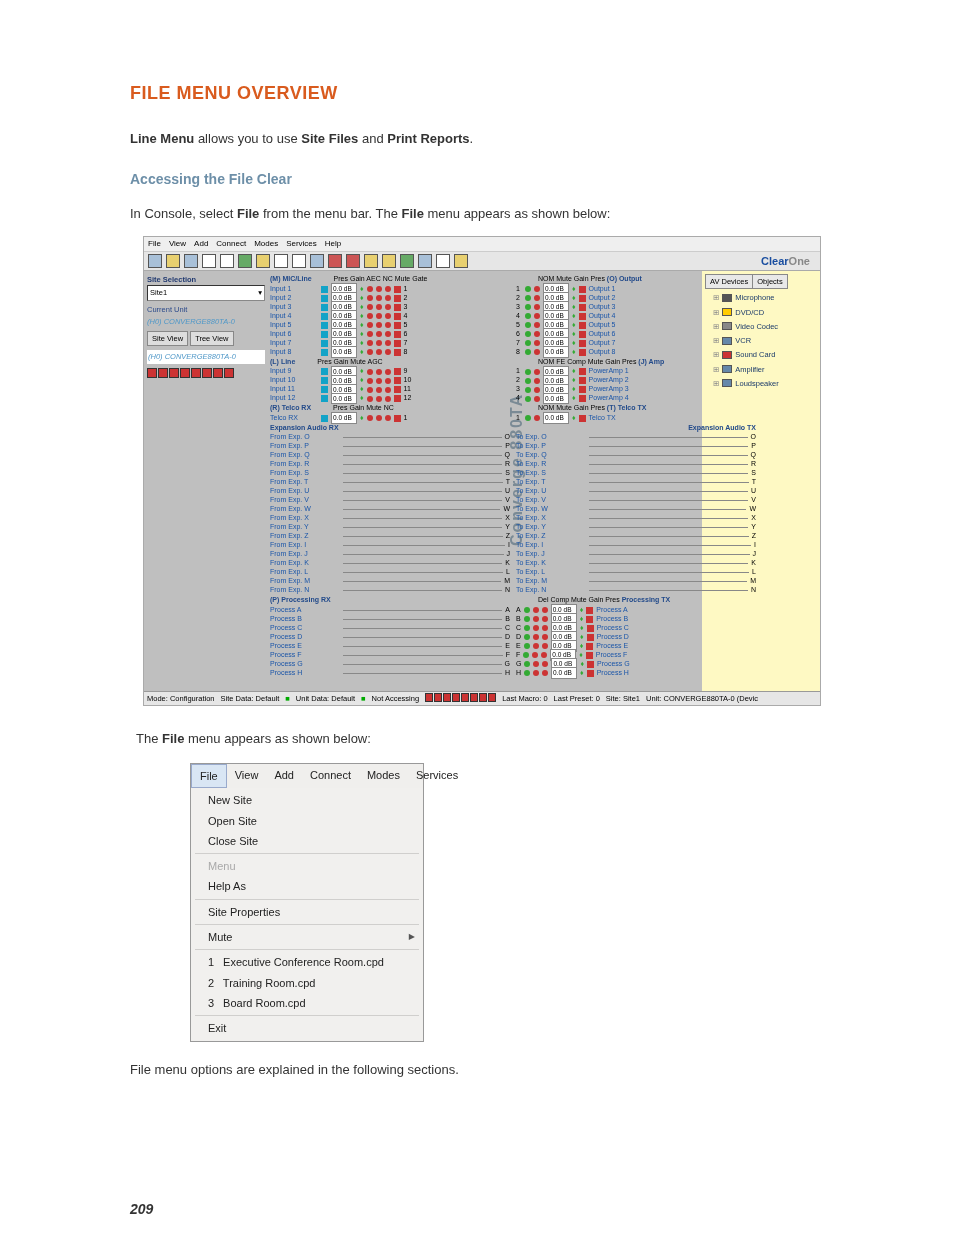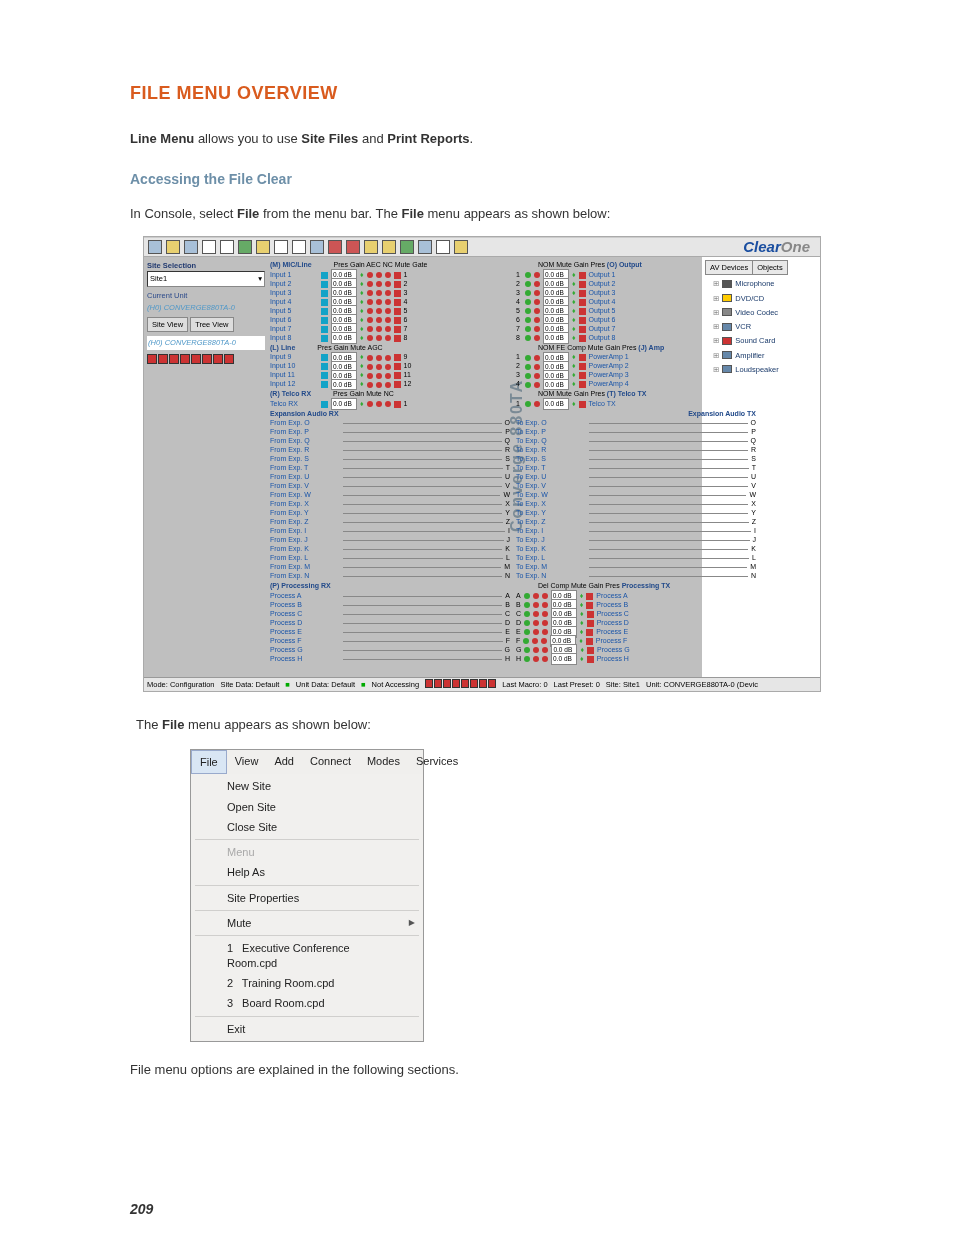--- a/index.html
+++ b/index.html
@@ -63,42 +63,42 @@
   .menubar span::first-letter { text-decoration: underline; }
   .toolbar {
     background: #e6e6e6; height: 18px; display: flex; align-items: center; padding: 0 4px; gap: 4px;
     border-top: 1px solid #ccc; border-bottom: 1px solid #aaa;
   }
   .ticon { width: 12px; height: 12px; background: #a8c0d8; border: 1px solid #555; }
   .ticon.y { background: #e8d070;}
   .ticon.r { background: #c55;}
   .ticon.g { background: #6a6;}
   .ticon.w { background: #fff;}
-  .brand { margin-left: auto; font-style: italic; font-weight: bold; color: #1a4ea0; font-size: 15px; padding-right: 6px;}
+  .brand { margin-left: auto; font-weight: bold; color: #1a4ea0; font-size: 11px; padding-right: 6px;}
   .brand .one { color: #888;}
   .tabbar {
     display: flex; background: #bfbfbf; font-size: 7.5px;
   }
   .tabbar .tab {
     background: #e2e2e2; border: 1px solid #888; padding: 1px 6px; margin-right: -1px;
   }
   .body { display: flex; background: #bfbfbf; }
   .left {
     width: 118px; background: #bfbfbf; padding: 3px; font-size: 7.5px;
   }
   .dropdown { background: #fff; border: 1px inset #888; padding: 1px 2px; display:flex; justify-content:space-between;}
   .lbl { color: #223a70; font-weight: bold; }
   .cur { color: #2c4a8a; margin: 3px 0 1px; }
   .cur2 { color: #5098c8; font-style: italic; margin-bottom: 4px;}
   .tabsLR { display:flex; gap:2px; margin: 4px 0;}
   .tabsLR .t { background:#ddd; border:1px solid #888; padding:1px 4px;}
   .led { display:flex; gap:1px; margin-top:4px;}
   .led span{ width:8px;height:8px;background:#c33;border:1px solid #333;}
   .center { flex:1; background:#bfbfbf; position:relative; min-height: 420px;}
-  .right { width: 112px; background:#ffffff; padding:3px; font-size:7.5px;}
+  .right { width: 112px; background:#fef9c3; padding:3px; font-size:7.5px;}
   .rtabs { display:flex;}
   .rtabs .t{ background:#e8e8e8;border:1px solid #888;padding:1px 4px;margin-right:-1px;}
   .treeitem{ display:flex;align-items:center;gap:3px;margin:3px 0 0 8px;color:#1a3a6a;}
   .treeitem .box{width:8px;height:6px;border:1px solid #555;background:#68a;}
   .treeitem.mic .box{background:#555;}
   .treeitem.dvd .box{background:#fc0;}
   .treeitem.red .box{background:#c33;}
   .treeitem.cod .box{background:#888;}
   .col {
     position:absolute; top:3px; font-size:7px; width: 240px;
@@ -131,21 +131,21 @@
   .shot2 {
     width: 232px; margin: 6px 0 18px 60px; font-size: 11px;
     border: 1px solid #999; background:#f6f5f3;
     font-family: "Segoe UI", Tahoma, Arial, sans-serif;
     color:#222;
   }
   .mbar2{ display:flex; background:#f0efed; font-size:11px;}
   .mbar2 .mi{ padding:3px 8px;}
   .mbar2 .mi.sel{ background:#d9e6f4; border:1px solid #9ac;}
   .menu2{ background:#f1f0ee; padding: 2px 0;}
-  .menu2 .item{ padding: 3px 36px; line-height:1.3; position:relative;}
+  .menu2 .item{ padding: 3px 17px; line-height:1.3; position:relative;}
   .menu2 .item.dis{ color:#a9a9a9;}
   .menu2 .sep{ border-top:1px solid #d0cfcd; margin: 2px 4px;}
   .menu2 .arrow::after{content:"▶"; font-size:8px; position:absolute; right:8px; top:5px; color:#555;}
   .menu2 .num{ display:inline-block; width:12px;}
 </style>
 </head>
 <body>
 
 <h1>FILE MENU OVERVIEW</h1>
 
@@ -153,20 +153,21 @@
   <span class="bold">Line Menu</span><span> allows you to use </span><span class="bold">Site Files</span><span> and </span><span class="bold">Print Reports</span><span>.</span>
 </p>
 
 <h2>Accessing the File Clear</h2>
 
 <p>
   <span>In Console, select </span><span class="bold">File</span><span> from the menu bar. The </span><span class="bold">File</span><span> menu appears as shown below:</span>
 </p>
 
 <div class="shot1">
+  <div class="menubar" id="menubar1"><span>File</span><span>View</span><span>Add</span><span>Connect</span><span>Modes</span><span>Services</span><span>Help</span></div>
   <div class="toolbar">
     <div class="ticon"></div>
     <div class="ticon y"></div>
     <div class="ticon"></div>
     <div class="ticon w"></div>
     <div class="ticon w"></div>
     <div class="ticon g"></div>
     <div class="ticon y"></div>
     <div class="ticon w"></div>
     <div class="ticon w"></div>

